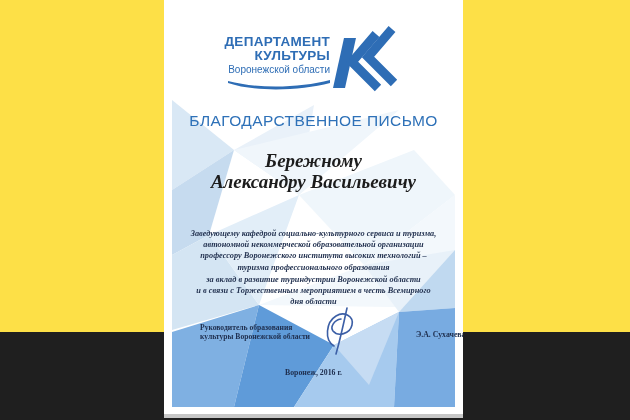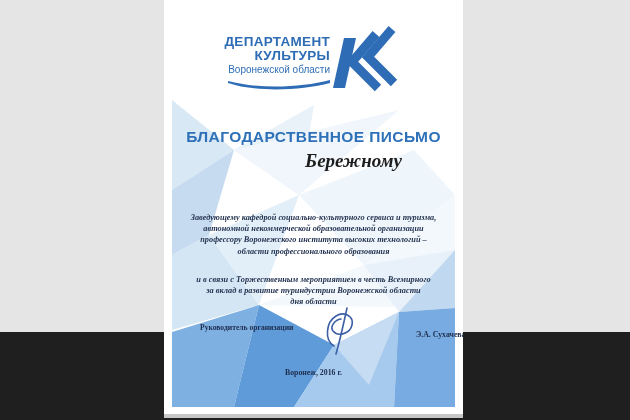--- a/index.html
+++ b/index.html
@@ -1,39 +1,39 @@
 <!DOCTYPE html>
 <html><head>
 <meta charset="utf-8">
 <style>
   html,body{margin:0;padding:0;}
   body{width:630px;height:420px;background:#1f1f1f;overflow:hidden;
        font-family:"Liberation Sans",sans-serif;}
-  .stage{position:relative;width:630px;height:332px;background:#e5e5e5;}
+  .stage{position:relative;width:630px;height:332px;background:#fde047;}
   .paper{position:absolute;left:164px;top:0;width:299px;height:414px;
          background:#ffffff;overflow:hidden;}
   .paper-shadow{position:absolute;left:164px;top:414px;width:299px;height:4px;
                 background:#c7c7c7;}
   .bg-poly{position:absolute;left:0;top:0;width:299px;height:414px;}
   .logo{position:absolute;left:60px;top:26px;width:180px;height:68px;}
   .logo-text-bold{font-family:"Liberation Sans",sans-serif;font-weight:bold;
                   font-size:13.5px;fill:#2e6db5;letter-spacing:0.3px;}
   .logo-text-reg{font-family:"Liberation Sans",sans-serif;font-weight:normal;
                  font-size:10px;fill:#2e6db5;}
   .title{position:absolute;left:0;top:112px;width:299px;text-align:center;
-         font-weight:bold;font-size:15.5px;color:#2e71b8;letter-spacing:0.4px;margin-top:16px;}
+         font-weight:normal;font-size:15.5px;color:#2e71b8;letter-spacing:0.4px;}
   .recipient{position:absolute;left:0;top:150px;width:299px;text-align:center;
              font-family:"Liberation Serif","DejaVu Serif",serif;
              font-style:italic;font-weight:bold;font-size:19px;line-height:21px;
-             color:#1c1c1c;padding-left:40px;}
+             color:#1c1c1c;}
   .para{position:absolute;left:10px;width:279px;text-align:center;
         font-family:"Liberation Serif","DejaVu Serif",serif;
         font-style:italic;font-weight:bold;font-size:8.3px;line-height:11.2px;
         color:#253452;}
-  .para1{top:212px;}
+  .para1{top:228px;}
   .para2{top:274px;}
   .sig-role{position:absolute;left:36px;top:323px;width:120px;text-align:left;
             font-family:"Liberation Serif","DejaVu Serif",serif;font-weight:bold;
             font-size:7.6px;line-height:9.2px;color:#203050;}
   .sig-name{position:absolute;left:204px;top:330px;width:80px;text-align:left;
             font-family:"Liberation Serif","DejaVu Serif",serif;font-weight:bold;
             font-size:7.8px;color:#203050;margin-left:48px;}
   .sig-mark{position:absolute;left:156px;top:306px;width:48px;height:50px;}
   .footer{position:absolute;left:0;top:368px;width:299px;text-align:center;
           font-family:"Liberation Serif","DejaVu Serif",serif;font-weight:bold;
@@ -73,37 +73,39 @@
         <polyline points="152,8 128,36 154,62" fill="none" stroke="#2e6db5" stroke-width="9"></polyline>
         <polyline points="168,3 144,31 170,57" fill="none" stroke="#2e6db5" stroke-width="9"></polyline>
       </g>
       <path d="M4,55 C34,63 76,62 106,54 L106,57 C76,65 30,66 4,57 Z" fill="#2e6db5"></path>
     </svg>
 
     <div class="title">БЛАГОДАРСТВЕННОЕ ПИСЬМО</div>
 
     <div class="recipient">
       <div>Бережному</div>
+      <div>Александру Васильевичу</div>
     </div>
 
     <div class="para para1">
       <div>Заведующему кафедрой социально-культурного сервиса и туризма,</div>
       <div>автономной некоммерческой образовательной организации</div>
       <div>профессору Воронежского института высоких технологий –</div>
-      <div>области профессионального образования</div>
+      <div>туризма профессионального образования</div>
     </div>
 
     <div class="para para2">
+      <div>за вклад в развитие туриндустрии Воронежской области</div>
       <div>и в связи с Торжественным мероприятием в честь Всемирного</div>
-      <div>за вклад в развитие туриндустрии Воронежской области</div>
       <div>дня области</div>
     </div>
 
     <div class="sig-role">
-      <div>Руководитель организации</div>
+      <div>Руководитель образования</div>
+      <div>культуры Воронежской области</div>
     </div>
 
     <svg class="sig-mark" viewBox="0 0 48 50">
       <path d="M14,40 C4,34 6,16 16,10 C24,5 34,10 32,19 C30,28 18,31 13,25 C10,21 14,14 21,13" fill="none" stroke="#3c5fa6" stroke-width="1.6" stroke-linecap="round"></path>
       <path d="M27,2 C24,16 20,34 16,48" fill="none" stroke="#3c5fa6" stroke-width="1.6" stroke-linecap="round"></path>
     </svg>
 
     <div class="sig-name">Э.А. Сухачева</div>
 
     <div class="footer">Воронеж, 2016 г.</div>

